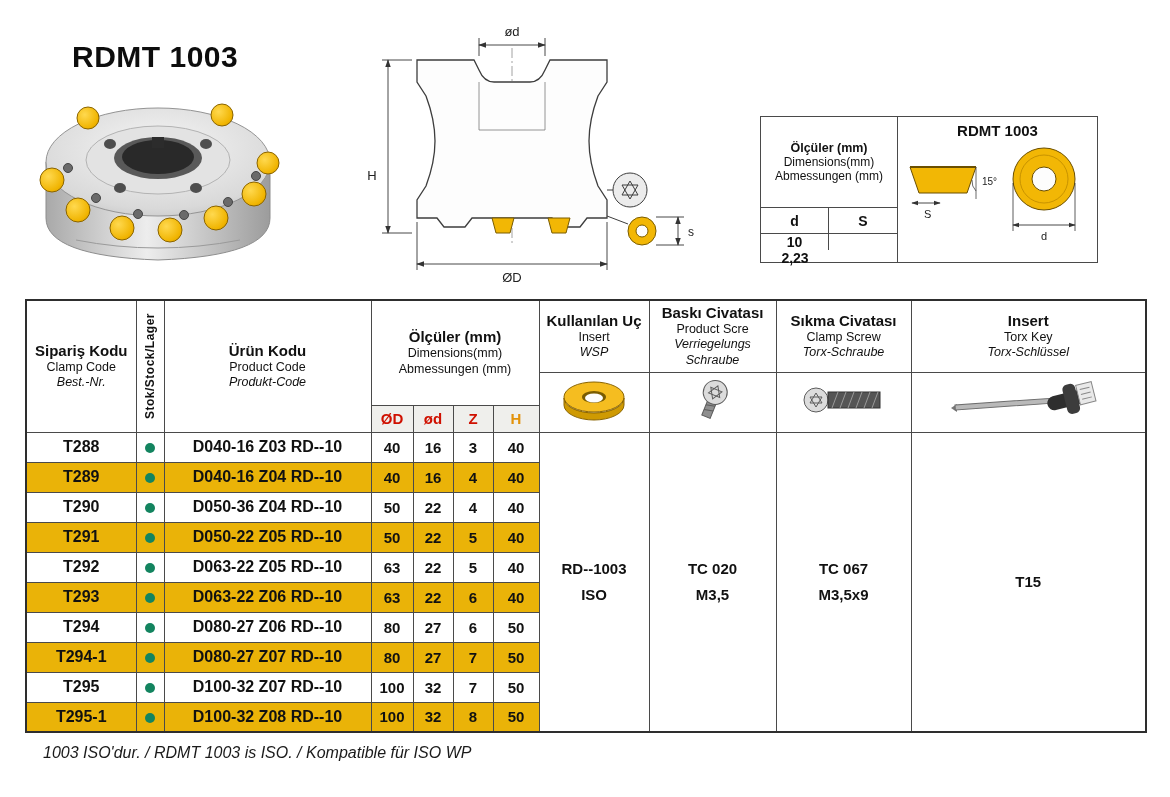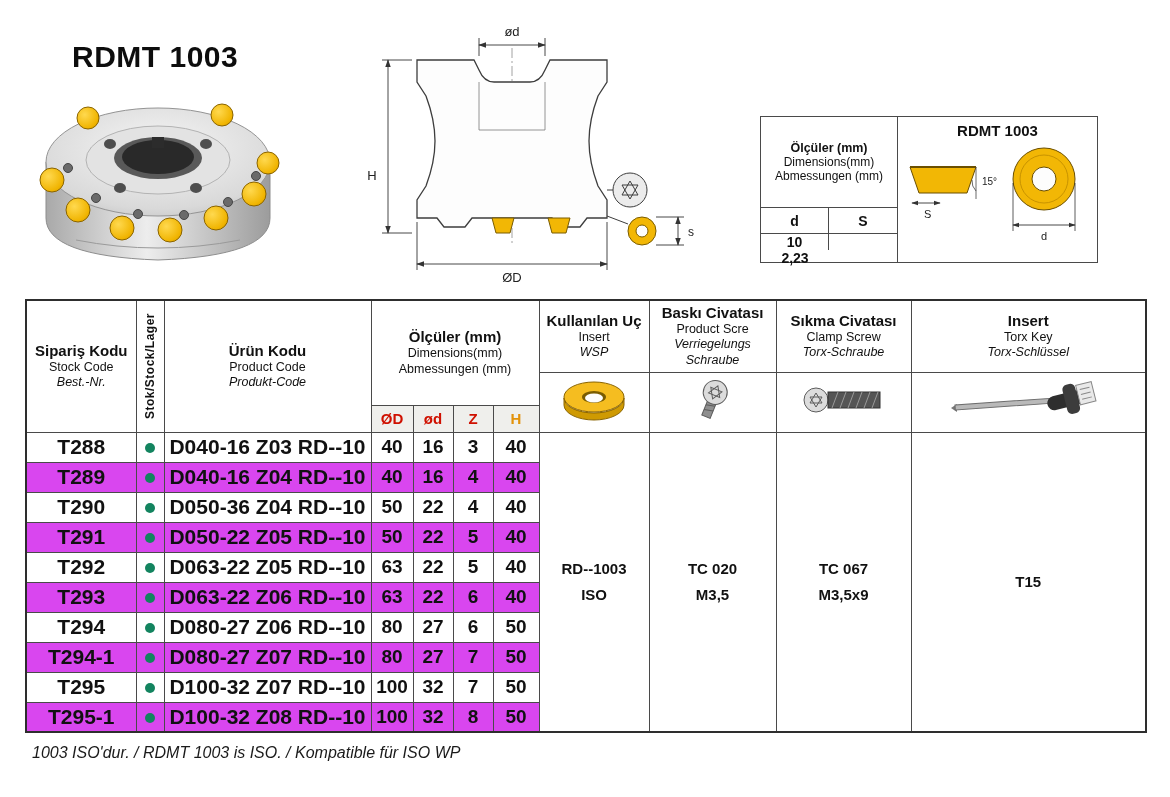--- a/index.html
+++ b/index.html
@@ -32,28 +32,28 @@
   table.main th, table.main td { border:1px solid #4a4a4a; padding:0; text-align:center; vertical-align:middle; overflow:hidden; }
   tr.hr1 { height:72px; } tr.hr2 { height:33px; } tr.hr3 { height:27px; }
   tbody tr { height:30px; }
   .h-tr { font-size:15px; font-weight:bold; line-height:1.2; }
   .h-en { font-size:12.5px; font-weight:normal; line-height:1.25; }
   .h-de { font-size:12.5px; font-weight:normal; font-style:italic; line-height:1.25; }
   .vert { writing-mode:vertical-rl; transform:rotate(180deg); font-size:12px; font-weight:bold; margin:0 auto; letter-spacing:0.5px; }
   tr.hr3 th { background:#efefec; font-size:15px; font-weight:bold; }
   .sub-red { color:#cf1000; }
   .sub-org { color:#e2920a; }
-  td.c-txt { font-size:21px; font-weight:bold; }
-  td.c-num { font-size:19px; font-weight:bold; }
-  tr.alt td { background:#d946ef; }
+  td.c-txt { font-size:16px; font-weight:bold; }
+  td.c-num { font-size:15px; font-weight:bold; }
+  tr.alt td { background:#eab308; }
   .dot { display:inline-block; width:10px; height:10px; border-radius:50%; background:#13845f; vertical-align:middle; }
   td.mcell { background:#fff; font-size:15px; font-weight:bold; line-height:1.7; }
   td.imgcell { background:#fff; }
 
-  .footer-note { position:absolute; left:32px; top:744px; font-size:16px; font-style:italic; color:#1a1a1a; }
+  .footer-note { position:absolute; left:43px; top:744px; font-size:16px; font-style:italic; color:#1a1a1a; }
 </style>
 </head>
 <body>
 
 <div class="canvas">
 
   <div class="page-title">RDMT 1003</div>
 
   <div class="photo-wrap">
     <svg width="285" height="218" viewBox="0 0 285 218">
@@ -206,21 +206,21 @@
         <col style="width:46px">
       <col style="width:110px">
         <col style="width:127px">
         <col style="width:135px">
         <col style="width:235px">
     </colgroup>
     <thead>
       <tr class="hr1">
         <th rowspan="3">
           <div class="h-tr">Sipariş Kodu</div>
-          <div class="h-en">Stock Code</div>
+          <div class="h-en">Clamp Code</div>
           <div class="h-de">Best.-Nr.</div>
         </th>
         <th rowspan="3">
           <div class="vert">Stok/Stock/Lager</div>
         </th>
         <th rowspan="3">
           <div class="h-tr">Ürün Kodu</div>
           <div class="h-en">Product Code</div>
           <div class="h-de">Produkt-Code</div>
         </th>

